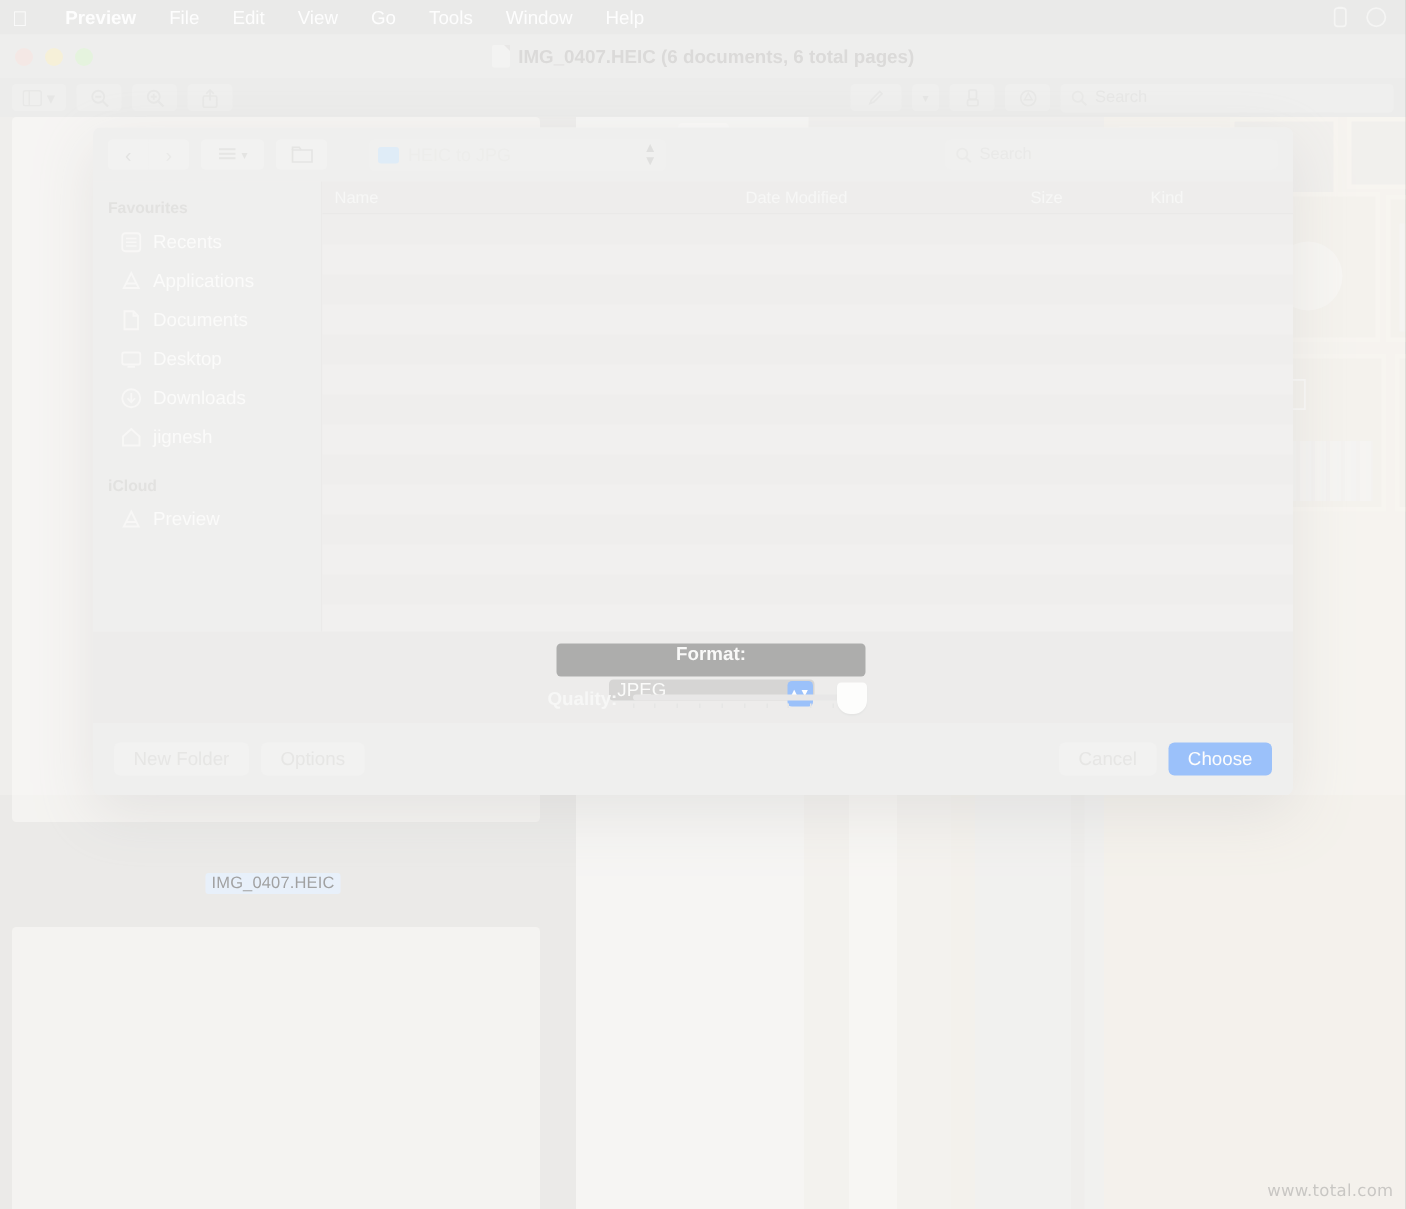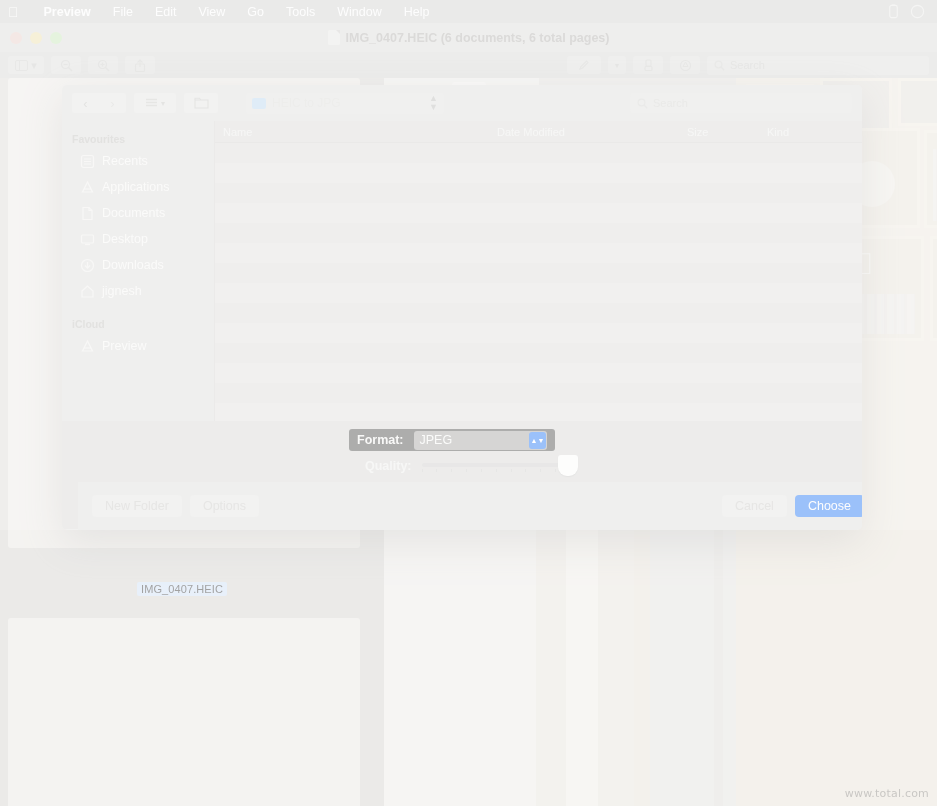--- a/index.html
+++ b/index.html
@@ -182,24 +182,25 @@
   .col-size { width:80px; }
   .col-kind { width:95px; }
   .rows { position:relative; }
   .frow { height:20px; }
   .frow:nth-child(odd){ background:#dddcda; }
   .frow:nth-child(even){ background:#e1e0de; }
 
   
   .opts { height:108px; background:#d9d8d6; position:relative; }
   .fmt-row {
-    position:absolute; left:287px; top:8px;
+    position:absolute; left:309px; top:8px;
     width:206px; height:22px; border-radius:3px;
     background:#555452; display:flex; align-items:center; padding:0 8px;
     gap:10px;
+    flex-direction:column;
   }
   .fmt-label { font-size:12.5px; color:#f3f3f1; font-weight:bold; }
   .fmt-popup {
     width:137px; height:19px; border-radius:3px; background:#a9a8a6;
     display:flex; align-items:center; padding:0 6px;
     font-size:12.5px; color:#f7f7f5; position:relative;
   }
   .fmt-stepper {
     position:absolute; right:1px; top:1px; width:17px; height:17px;
     border-radius:3px; background:#2f7df4;
@@ -228,21 +229,21 @@
     position:absolute; left:360px; top:59px; width:210px;
     display:flex; justify-content:space-between;
     font-size:10.5px; color:#cbcac7;
   }
   .filesize {
     position:absolute; left:360px; top:82px;
     font-size:11px; color:#cbcac7; display:flex; gap:8px;
   }
 
   .sheet-footer {
-    position:absolute; left:16px; bottom:0; width:100%; height:48px;
+    position:absolute; left:0; bottom:0; width:100%; height:48px;
     background:#dededc; display:flex; align-items:center; padding:0 14px;
   }
   .btn {
     height:22px; border-radius:4px; padding:0 13px;
     display:flex; align-items:center; justify-content:center;
     font-size:12.5px; background:#e3e3e1; color:#cbcac7;
   }
   .btn + .btn { margin-left:8px; }
   .btn-default { background:#2f7df4; color:#fbfbfb; }
 

